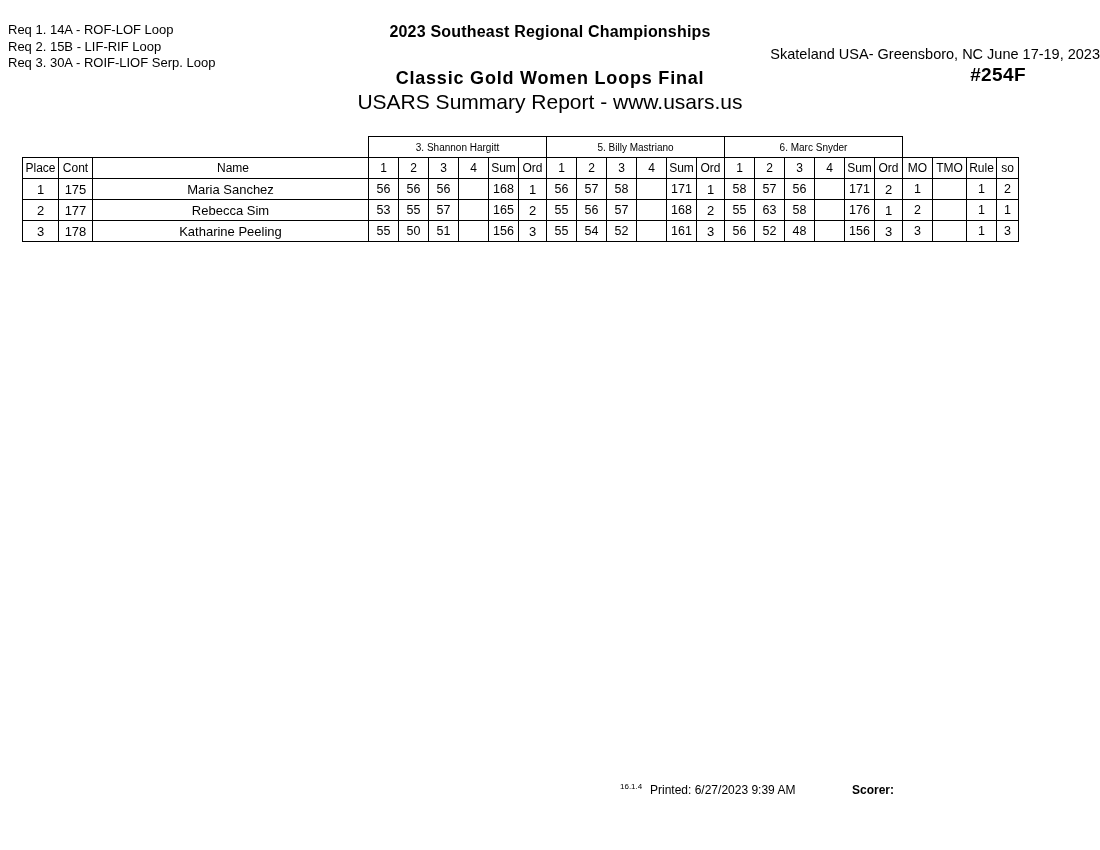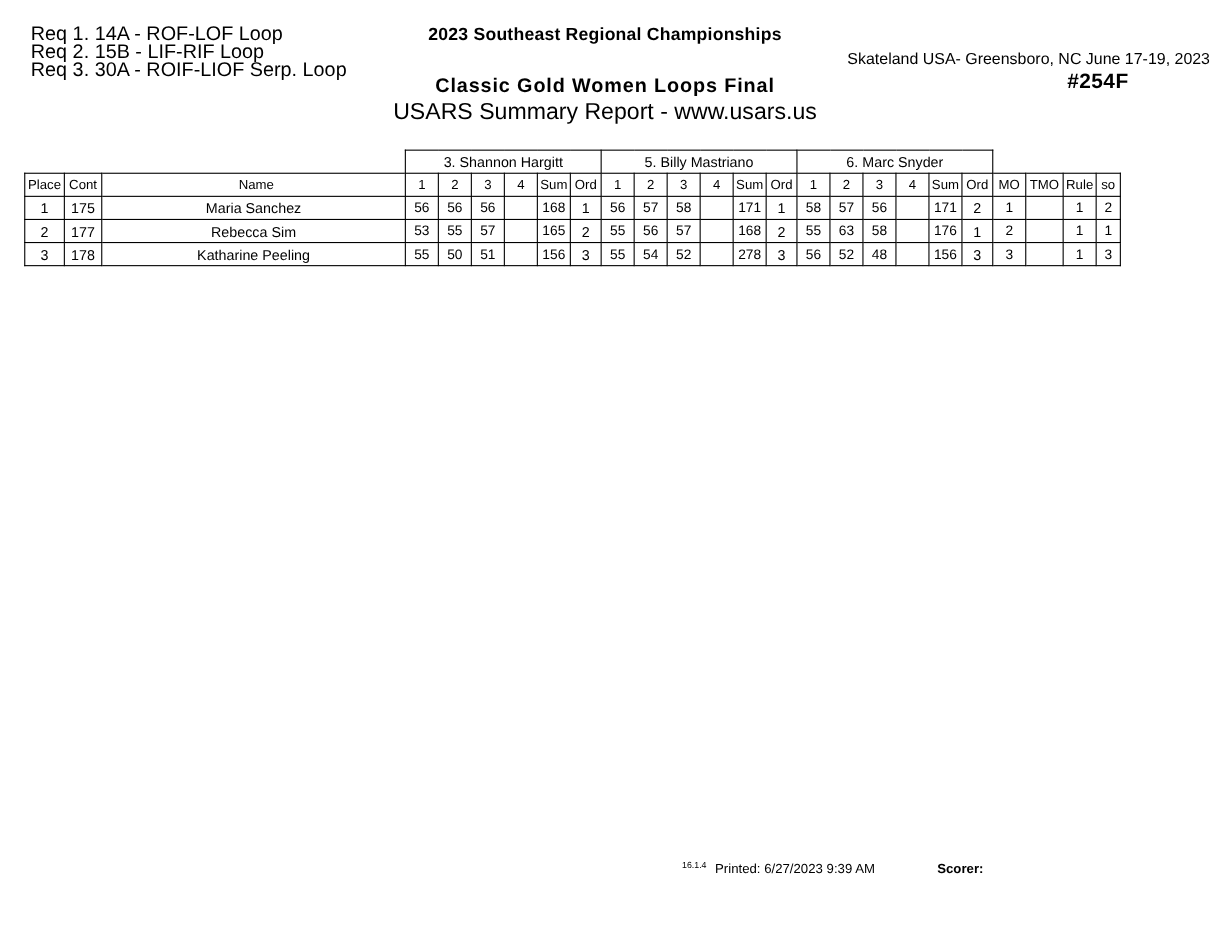--- a/index.html
+++ b/index.html
@@ -12,23 +12,23 @@
     background: #ffffff;
     font-family: "Liberation Sans", sans-serif;
     color: #000000;
     position: relative;
     overflow: hidden;
   }
 
   
   .reqs {
     position: absolute;
-    left: 28px;
+    left: 8px;
     top: 22px;
-    font-size: 18px;
+    font-size: 13px;
     line-height: 16.5px;
     white-space: nowrap;
   }
   .req-line { display: block; }
 
   .title-block {
     position: absolute;
     left: 0;
     right: 0;
     top: 20px;
@@ -84,21 +84,21 @@
     height: 20px;
     text-align: center;
     font-weight: normal;
     vertical-align: middle;
     overflow: hidden;
     white-space: nowrap;
   }
   .judge-row td {
     border-bottom: 1px solid #000000;
     height: 17px;
-    font-size: 13px;
+    font-size: 10px;
     text-align: left;
     padding-left: 5px;
   }
   .noborder {
     border: none !important;
   }
   .hdr td { font-size: 12px; }
   .col-place { width: 36px; }
   .col-cont  { width: 34px; }
   .col-name  { width: 270px; text-align: right; padding-left: 5px !important; }
@@ -317,21 +317,21 @@
       <td>50</td>
       <td>51</td>
       <td></td>
       <td>156</td>
       <td class="ord-cell">3</td>
 
       <td>55</td>
       <td>54</td>
       <td>52</td>
       <td></td>
-      <td>278</td>
+      <td>161</td>
       <td class="ord-cell">3</td>
 
       <td>56</td>
       <td>52</td>
       <td>48</td>
       <td></td>
       <td>156</td>
       <td class="ord-cell">3</td>
 
       <td>3</td>

